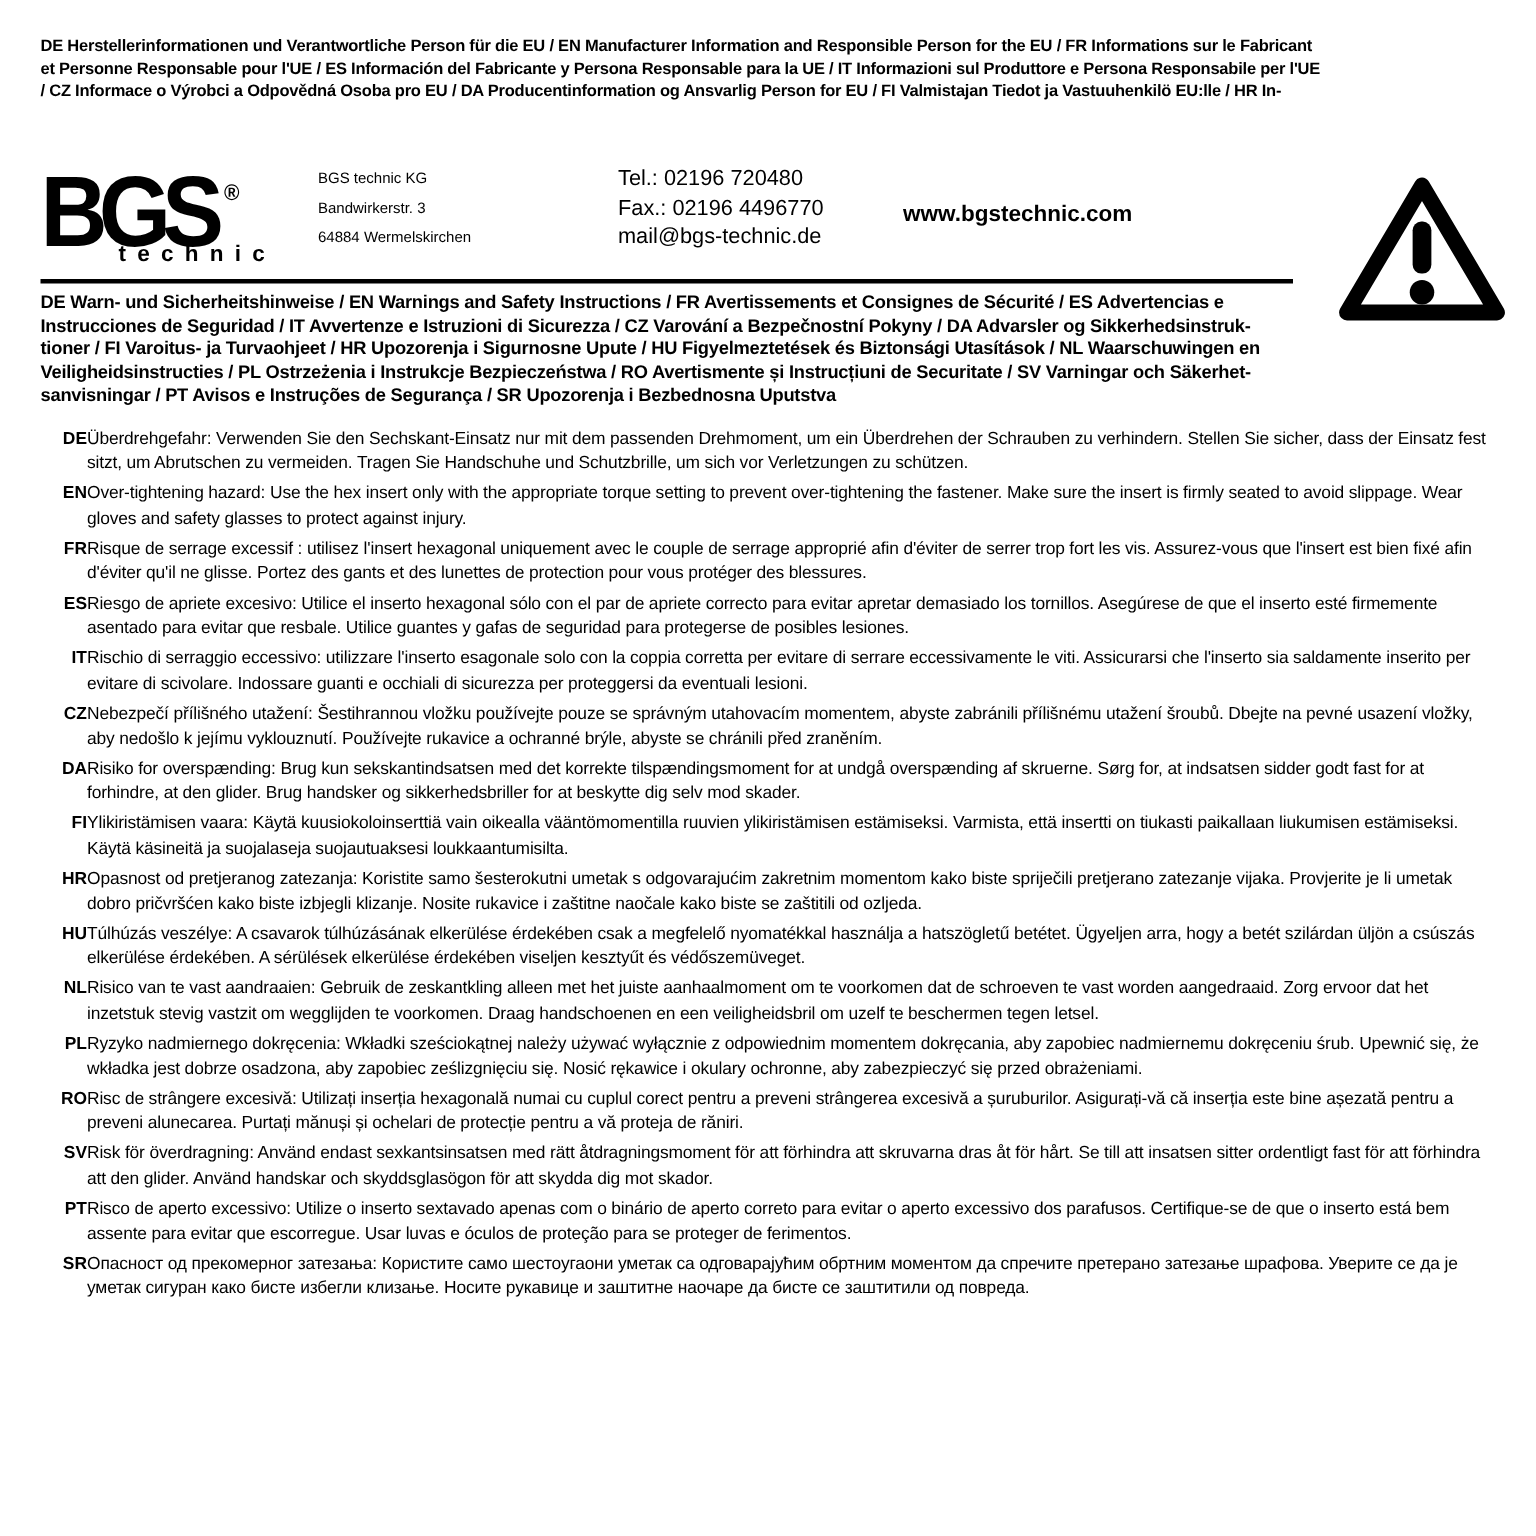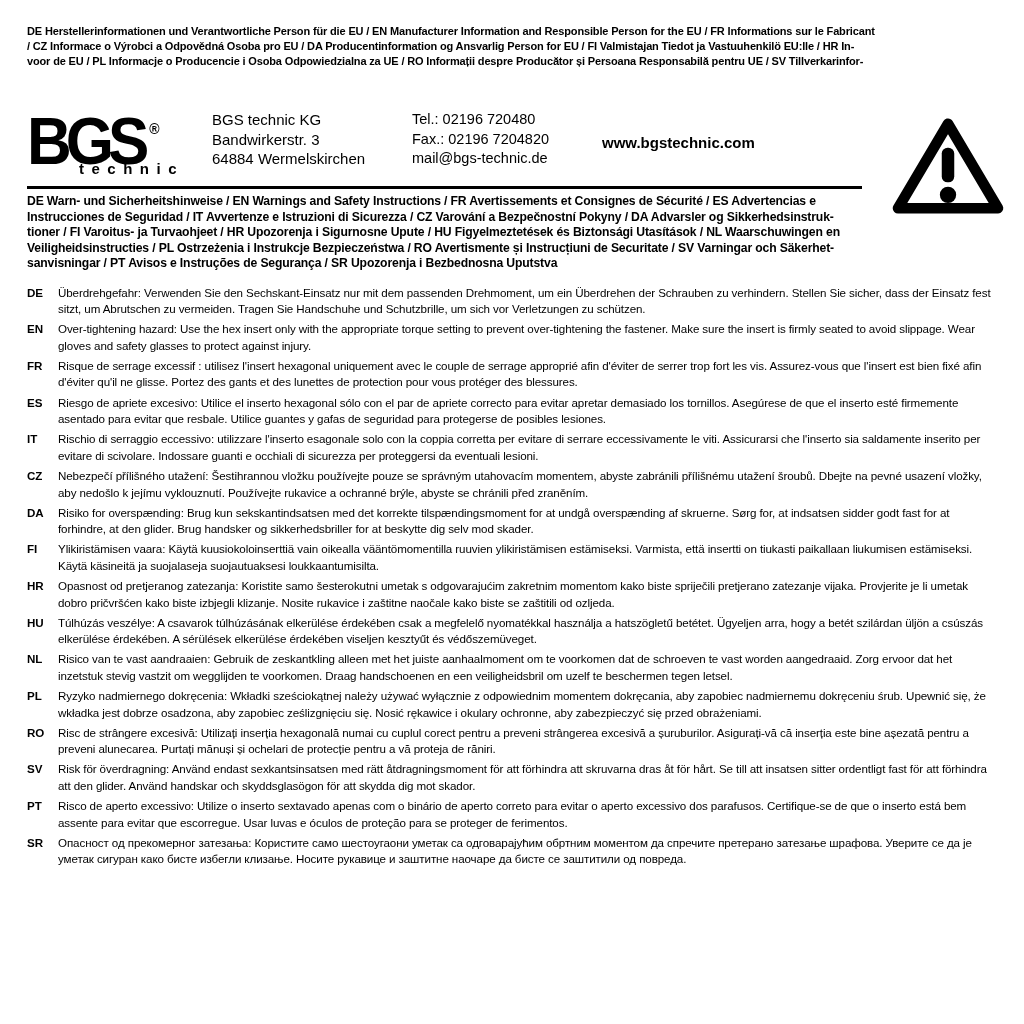--- a/index.html
+++ b/index.html
@@ -40,21 +40,21 @@
     transform-origin:top left;
   }
   .logo-reg { font-size:14px; vertical-align:28px; letter-spacing:0; margin-left:6px; }
   .logo-technic {
     font-weight:bold;
     font-size:15px;
     letter-spacing:7.5px;
     margin:-6px 0 0 52px;
     white-space:nowrap;
   }
-  .addr-col { width:200px; flex-shrink:0; font-size:15px; line-height:19.5px; padding-top:12px; }
+  .addr-col { width:200px; flex-shrink:0; font-size:10px; line-height:19.5px; padding-top:12px; }
   .contact-col { width:190px; flex-shrink:0; font-size:14.5px; line-height:19.5px; padding-top:12px; }
   .website {
     font-weight:bold;
     font-size:15px;
     padding-top:36px;
     white-space:nowrap;
   }
   .warning-triangle {
     position:absolute;
     top:116px;
@@ -73,53 +73,53 @@
   .safety { margin-top:5px; }
 
   
   .warnings { margin-top:13px; }
   .warning-item {
     display:flex;
     margin-bottom:3.5px;
     font-size:11.6px;
     line-height:16.6px;
   }
-  .lang-code { width:31px; flex-shrink:0; font-weight:bold; }
+  .lang-code { width:31px; flex-shrink:0; font-weight:bold;text-align:right; }
   .warning-text { flex:1; letter-spacing:-0.1px; }
 </style>
 </head>
 <body>
 
 <div class="page">
 
   <div class="hdr-block">
 
       <div class="hdr-line">DE Herstellerinformationen und Verantwortliche Person für die EU  /  EN Manufacturer Information and Responsible Person for the EU  /  FR Informations sur le Fabricant</div>
 
+      <div class="hdr-line">et Personne Responsable pour l'UE  /  ES Información del Fabricante y Persona Responsable para la UE  /  IT Informazioni sul Produttore e Persona Responsabile per l'UE</div>
 
       <div class="hdr-line">/  CZ Informace o Výrobci a Odpovědná Osoba pro EU  /  DA Producentinformation og Ansvarlig Person for EU  /  FI Valmistajan Tiedot ja Vastuuhenkilö EU:lle  /  HR In-</div>
 
 
-      <div class="hdr-line">voor de EU  /  PL Informacje o Producencie i Osoba Odpowiedzialna za UE  /  RO Informații despre Producător și Persoana Responsabilă pentru UE  /  SV Tillverkarinfor-</div>
 
     </div>
 
   <div class="brand-row">
     <div class="logo">
       <div class="logo-bgs"><span>BGS</span><span class="logo-reg">®</span></div>
       <div class="logo-technic">technic</div>
     </div>
     <div class="addr-col">
       <div>BGS technic KG</div>
       <div>Bandwirkerstr. 3</div>
       <div>64884 Wermelskirchen</div>
     </div>
     <div class="contact-col">
       <div>Tel.: 02196 720480</div>
-      <div>Fax.: 02196 7204820</div>
+      <div>Fax.: 02196 4496770</div>
       <div>mail@bgs-technic.de</div>
     </div>
     <div class="website">www.bgstechnic.com</div>
   </div>
 
   <div class="warning-triangle">
     <svg width="120" height="100" viewBox="0 0 120 104" xmlns="http://www.w3.org/2000/svg">
       <path d="M60 8 L112 96 L8 96 Z" fill="#ffffff" stroke="#000000" stroke-width="11" stroke-linejoin="round"></path>
       <rect x="53.5" y="33" width="13" height="36" rx="6" fill="#000000"></rect>
       <circle cx="60" cy="82" r="8.5" fill="#000000"></circle>

